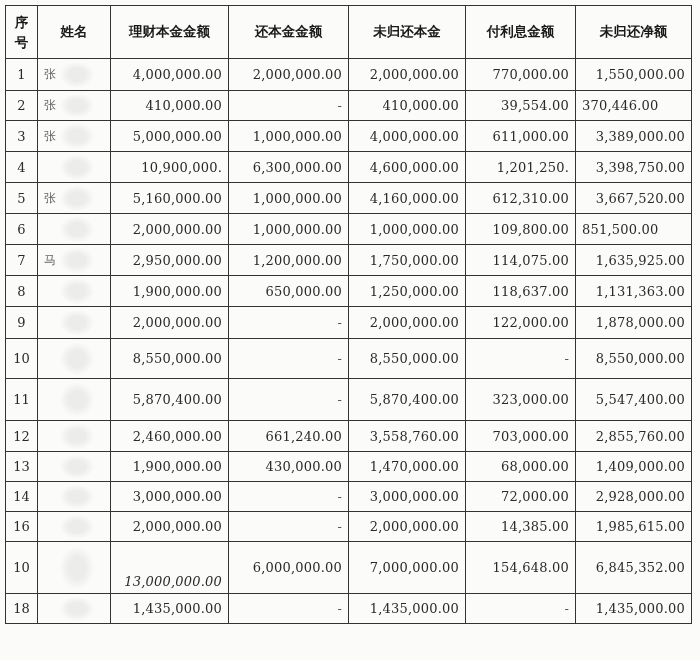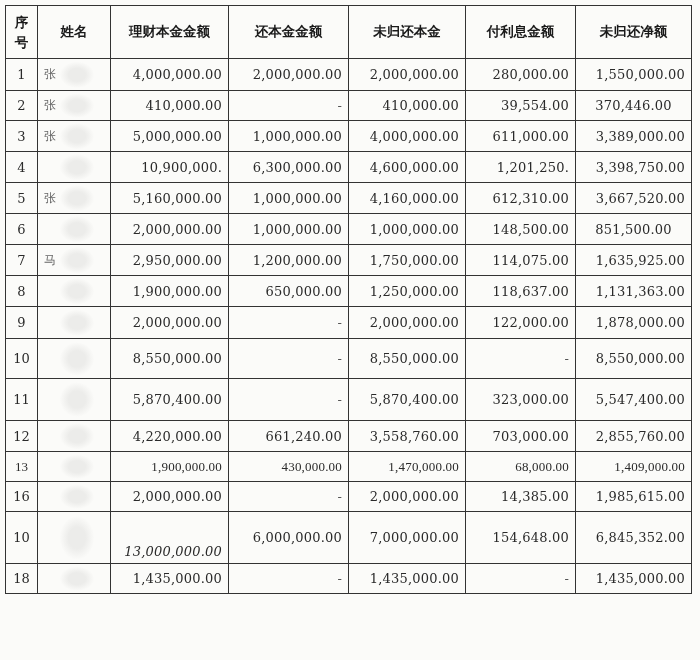--- a/index.html
+++ b/index.html
@@ -7,21 +7,21 @@
          font-family:"DejaVu Serif","Liberation Serif",serif; color:#2a2a2a; }
   table { position:absolute; left:5px; top:5px; border-collapse:collapse;
           table-layout:fixed; width:686px; }
   td, th { border:1.5px solid #333; padding:0 6px; font-size:13px; font-weight:normal;
            white-space:nowrap; overflow:hidden; }
   th { font-family:"DejaVu Sans","Liberation Sans",sans-serif; font-weight:bold; font-size:13.5px;
        text-align:center; color:#1a1a1a; }
   th.seq { line-height:20px; padding:0; }
   td.seq { text-align:center; padding:0; }
   td.num { text-align:right; letter-spacing:0.2px; }
-  td.num.left { text-align:center;margin-top:48px; }
+  td.num.left { text-align:left;margin-top:48px; }
   td.num.bottom { vertical-align:bottom; padding-bottom:4px;font-style:italic; }
   td.name { position:relative; color:#666; font-family:"DejaVu Sans","Liberation Sans",sans-serif; font-size:12px; }
   .blur { position:absolute; left:22px; top:50%; transform:translateY(-50%);
           width:34px; height:85%; background:radial-gradient(ellipse at center,#ececea 35%,rgba(250,250,248,0.9) 70%,rgba(251,251,249,0) 100%);
           border-radius:50%; }
   .n-first { position:relative; z-index:1; }
   .n-last { position:absolute; right:10px; top:50%; transform:translateY(-50%); z-index:1; color:#888; }
   .dash { color:#555; }
 </style>
 </head>
@@ -48,21 +48,21 @@
       <th>未归还净额</th>
     </tr>
   </thead>
   <tbody id="tbody">
       <tr style="height: 32px;">
         <td class="seq">1</td>
         <td class="name"><span class="blur"></span><span class="n-first">张</span><span class="n-last"></span></td>
         <td class="num">4,000,000.00</td>
         <td class="num">2,000,000.00</td>
         <td class="num">2,000,000.00</td>
-        <td class="num">280,000.00</td>
+        <td class="num">770,000.00</td>
         <td class="num">1,550,000.00</td>
       </tr>
       <tr style="height: 30px;">
         <td class="seq">2</td>
         <td class="name"><span class="blur"></span><span class="n-first">张</span><span class="n-last"></span></td>
         <td class="num">410,000.00</td>
         <td class="num dash">-</td>
         <td class="num">410,000.00</td>
         <td class="num">39,554.00</td>
         <td class="num left">370,446.00</td>
@@ -93,21 +93,21 @@
         <td class="num">4,160,000.00</td>
         <td class="num">612,310.00</td>
         <td class="num">3,667,520.00</td>
       </tr>
       <tr style="height: 31px;">
         <td class="seq">6</td>
         <td class="name"><span class="blur"></span><span class="n-first"></span><span class="n-last"></span></td>
         <td class="num">2,000,000.00</td>
         <td class="num">1,000,000.00</td>
         <td class="num">1,000,000.00</td>
-        <td class="num">148,500.00</td>
+        <td class="num">109,800.00</td>
         <td class="num left">851,500.00</td>
       </tr>
       <tr style="height: 31px;">
         <td class="seq">7</td>
         <td class="name"><span class="blur"></span><span class="n-first">马</span><span class="n-last"></span></td>
         <td class="num">2,950,000.00</td>
         <td class="num">1,200,000.00</td>
         <td class="num">1,750,000.00</td>
         <td class="num">114,075.00</td>
         <td class="num">1,635,925.00</td>
@@ -144,35 +144,44 @@
         <td class="name"><span class="blur"></span><span class="n-first"></span><span class="n-last"></span></td>
         <td class="num">5,870,400.00</td>
         <td class="num dash">-</td>
         <td class="num">5,870,400.00</td>
         <td class="num">323,000.00</td>
         <td class="num">5,547,400.00</td>
       </tr>
       <tr style="height: 31px;">
         <td class="seq">12</td>
         <td class="name"><span class="blur"></span><span class="n-first"></span><span class="n-last"></span></td>
-        <td class="num">4,220,000.00</td>
+        <td class="num">2,460,000.00</td>
         <td class="num">661,240.00</td>
         <td class="num">3,558,760.00</td>
         <td class="num">703,000.00</td>
         <td class="num">2,855,760.00</td>
       </tr>
-      <tr style="height: 30px; font-family: Liberation Serif, serif;">
+      <tr style="height: 30px;">
         <td class="seq">13</td>
         <td class="name"><span class="blur"></span><span class="n-first"></span><span class="n-last"></span></td>
         <td class="num">1,900,000.00</td>
         <td class="num">430,000.00</td>
         <td class="num">1,470,000.00</td>
         <td class="num">68,000.00</td>
         <td class="num">1,409,000.00</td>
       </tr>
+      <tr style="height: 30px;">
+        <td class="seq">14</td>
+        <td class="name"><span class="blur"></span><span class="n-first"></span><span class="n-last"></span></td>
+        <td class="num">3,000,000.00</td>
+        <td class="num dash">-</td>
+        <td class="num">3,000,000.00</td>
+        <td class="num">72,000.00</td>
+        <td class="num">2,928,000.00</td>
+      </tr>
       <tr style="height: 30px; margin-left: 6px;">
         <td class="seq">16</td>
         <td class="name"><span class="blur"></span><span class="n-first"></span><span class="n-last"></span></td>
         <td class="num">2,000,000.00</td>
         <td class="num dash">-</td>
         <td class="num">2,000,000.00</td>
         <td class="num">14,385.00</td>
         <td class="num">1,985,615.00</td>
       </tr>
       <tr style="height: 52px;">

